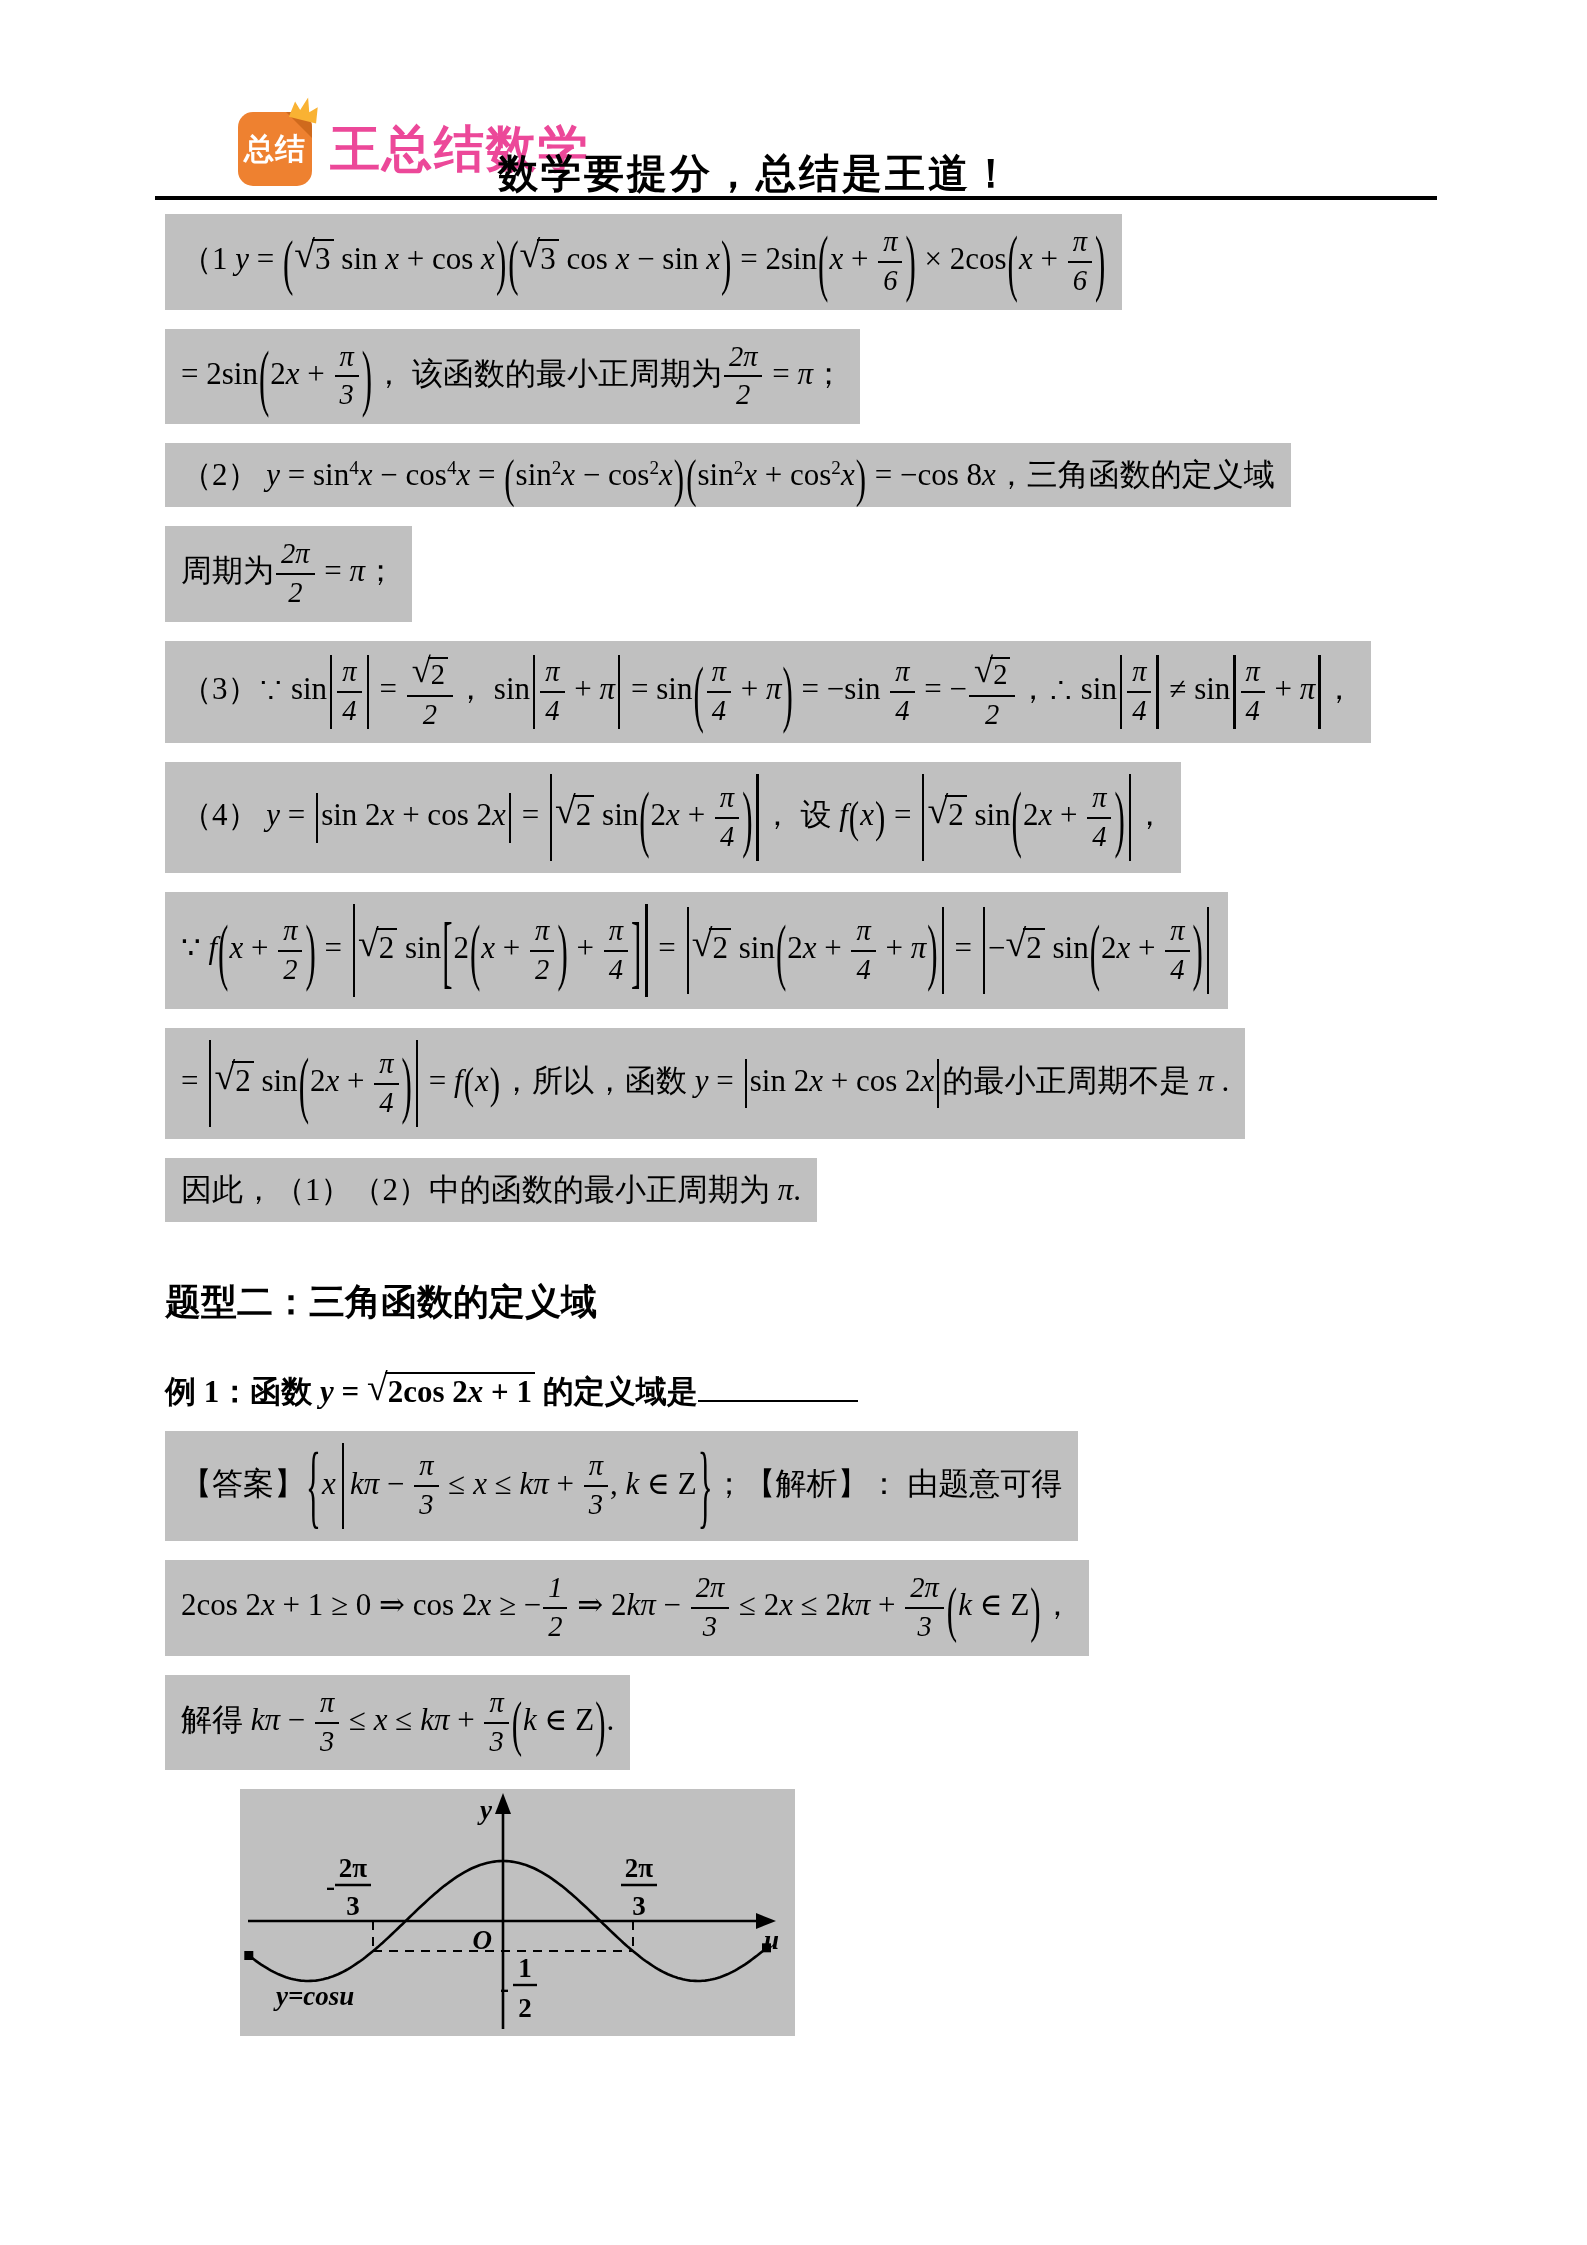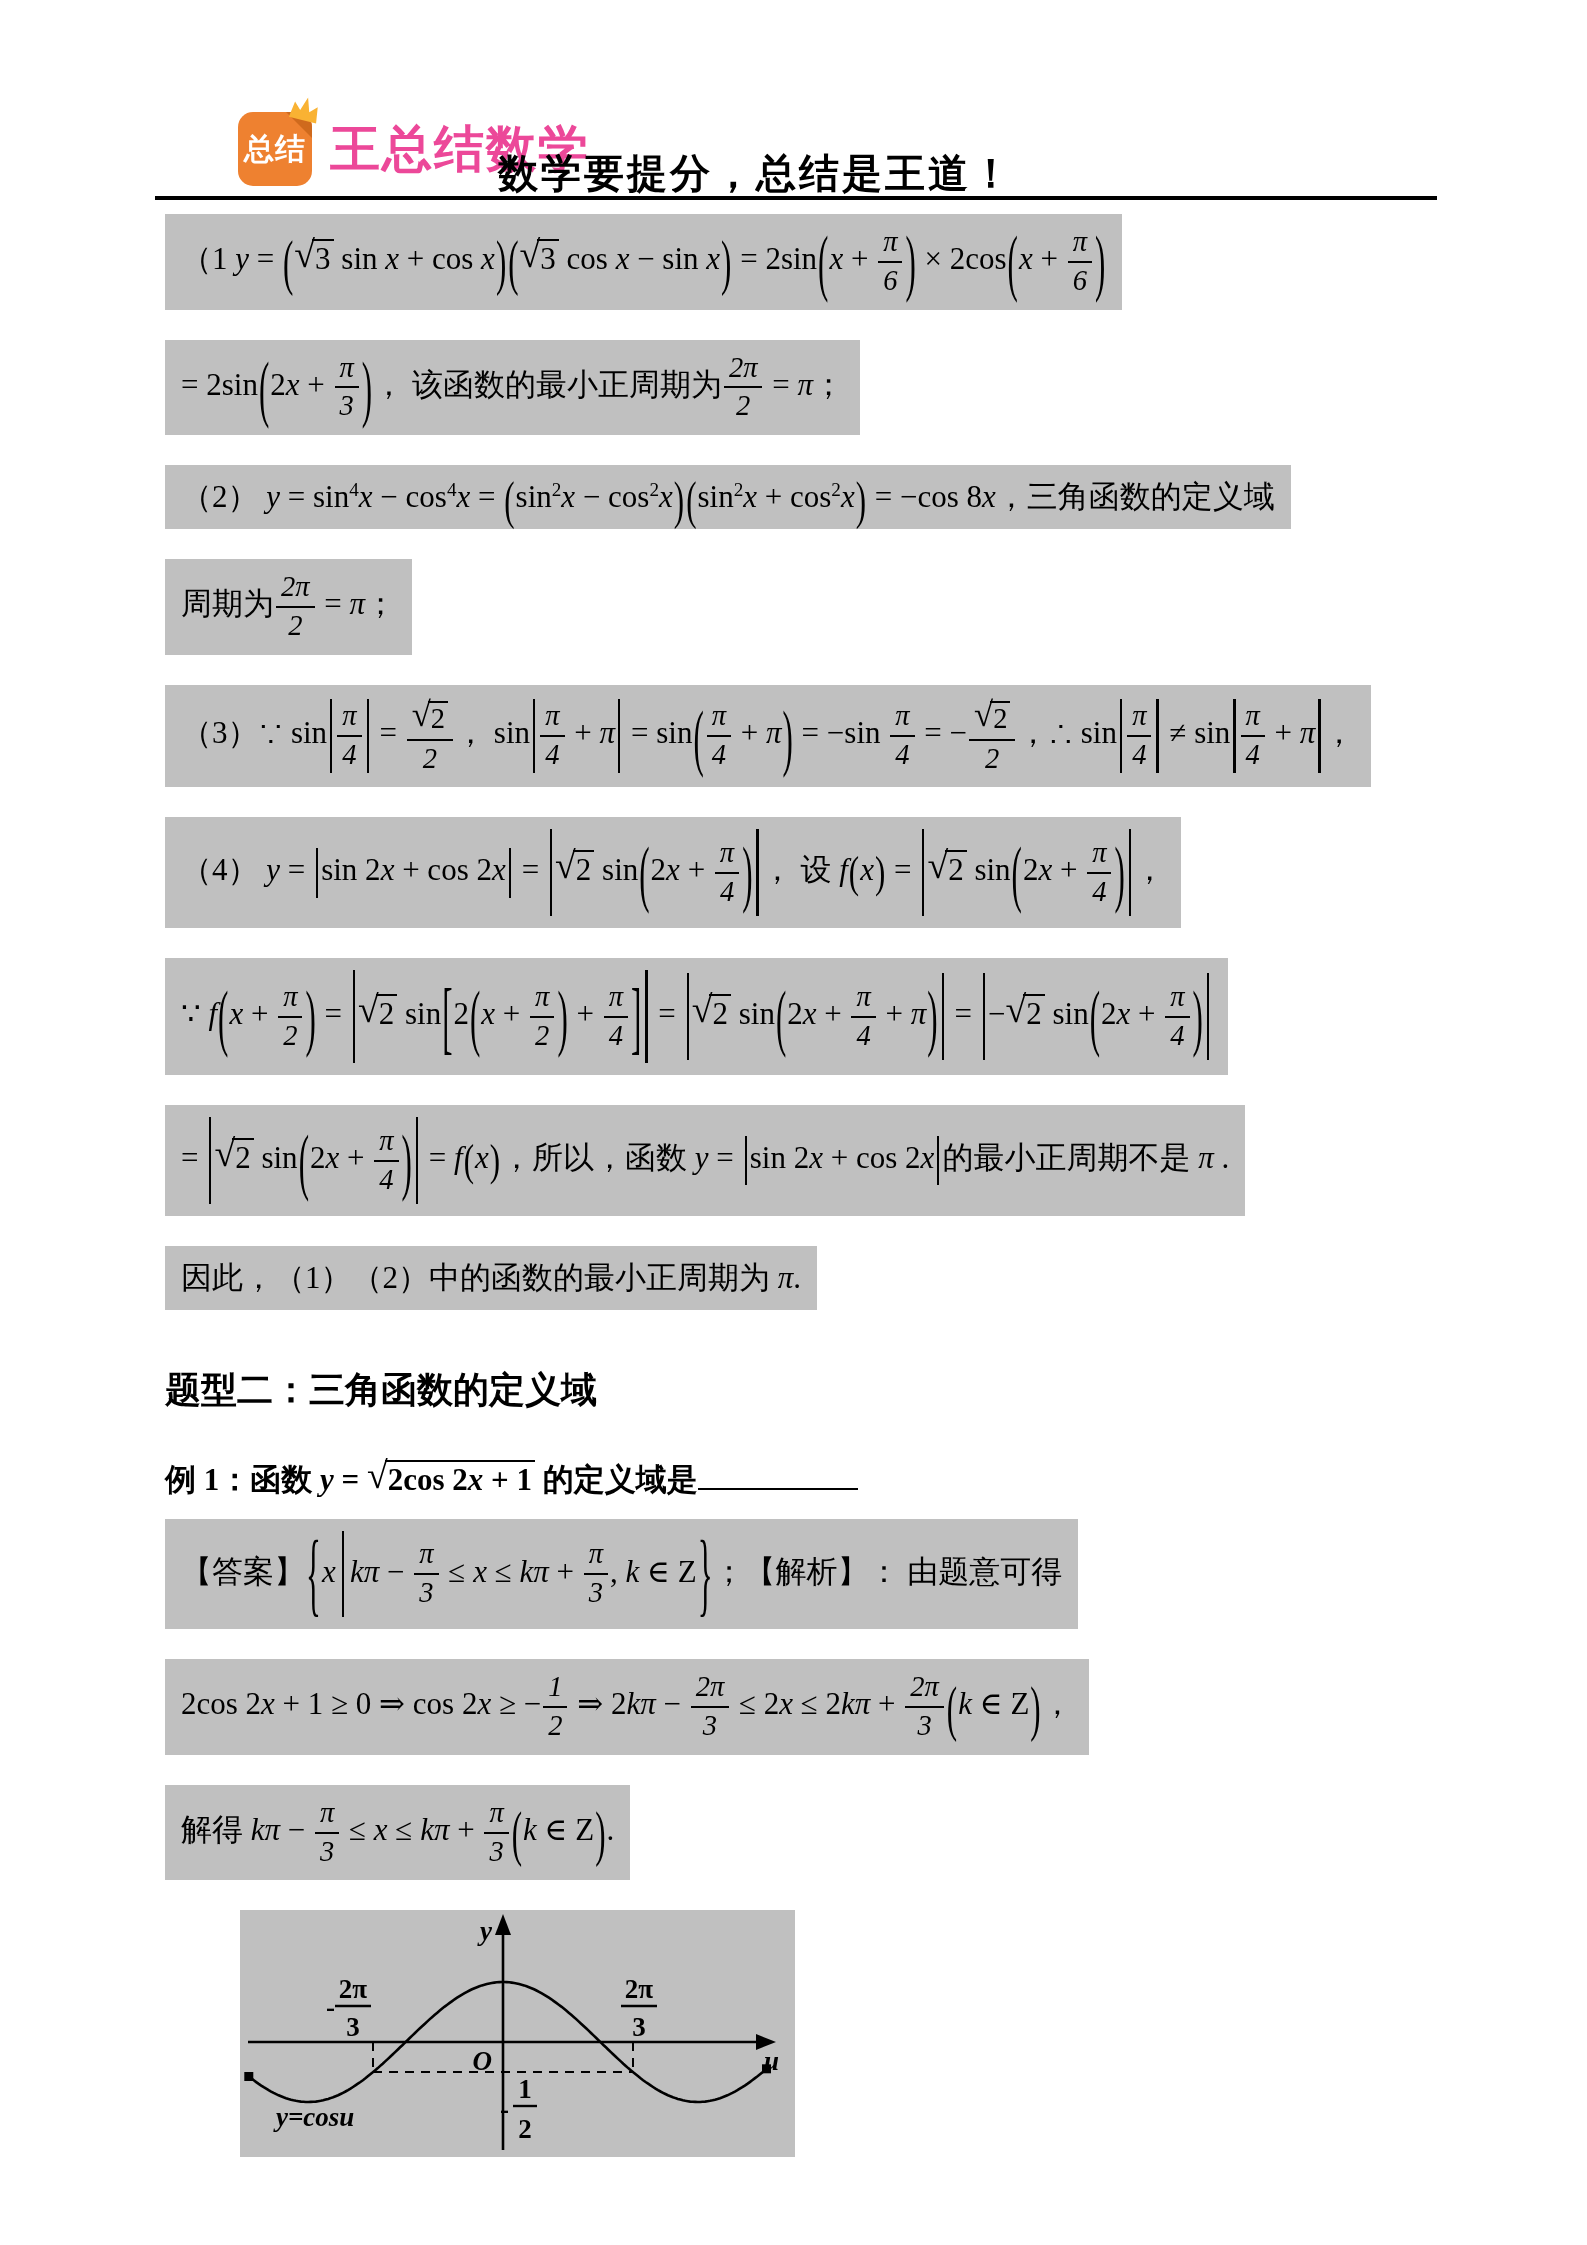--- a/index.html
+++ b/index.html
@@ -14,21 +14,21 @@
   .badge-label{position:relative;color:#fff;font-family:"Liberation Sans","DejaVu Sans",sans-serif;
          font-weight:bold;font-size:30px;letter-spacing:1px;}
   .crown{position:absolute;right:-10px;top:-16px;width:34px;height:28px;transform:rotate(14deg);}
   .brand{position:absolute;left:330px;top:116px;font-family:"Liberation Sans","DejaVu Sans",sans-serif;
          font-weight:bold;font-size:50px;color:#ec4899;letter-spacing:2px;}
   .slogan{position:absolute;left:498px;top:146px;font-size:40px;font-weight:700;letter-spacing:3px;}
   .hrule{position:absolute;left:155px;top:196px;width:1282px;height:4px;background:#000;}
 
   
   .content{position:absolute;left:165px;top:214px;width:1290px;}
-  .hl{display:table;background:#c0c0c0;padding:12px 16px;margin-bottom:30px;
+  .hl{display:table;background:#c0c0c0;padding:12px 16px;margin-bottom:19px;
       font-size:31px;line-height:1.3;white-space:nowrap;}
   .plain{font-size:31px;line-height:1.3;margin-bottom:16px;white-space:nowrap;font-weight:bold;}
   .mb-lg{margin-bottom:56px;}
   .sec{font-family:"Liberation Sans","DejaVu Sans",sans-serif;font-weight:bold;
        font-size:36px;margin:0 0 38px 0;}
 
   
   .tx{font-style:normal;}
   .it{font-style:italic;}
   sup{font-size:0.62em;}

